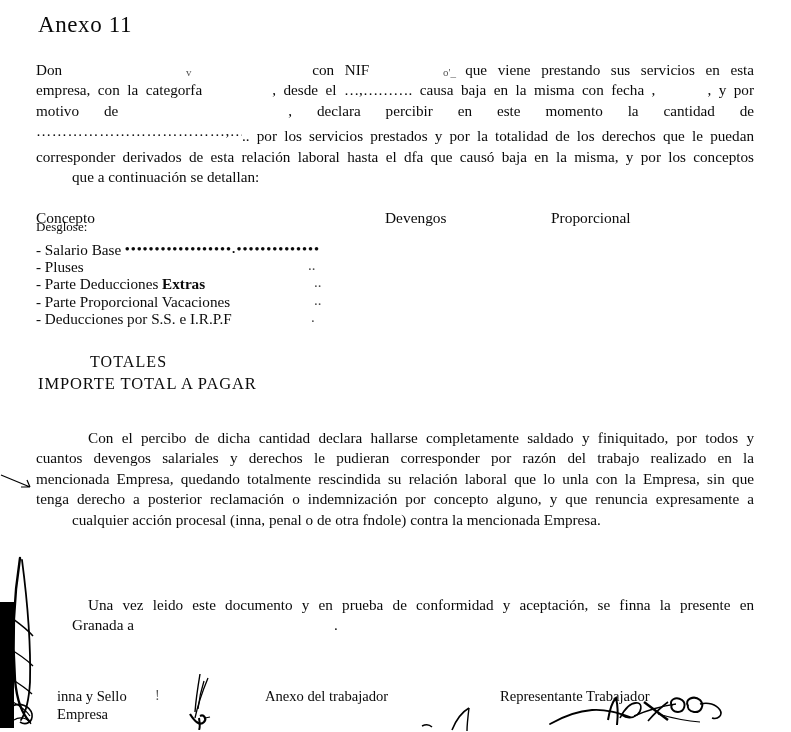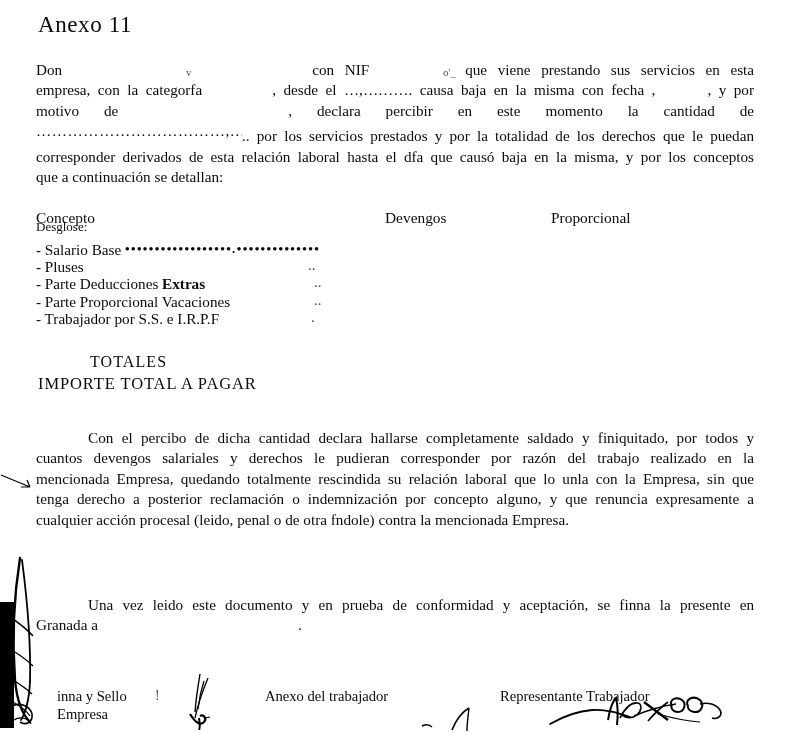--- a/index.html
+++ b/index.html
@@ -37,21 +37,21 @@
   }
   .para.noindent { text-indent: 0; }
 
   
   .jline {
     display: block;
     text-align: justify;
     text-align-last: justify;
     white-space: nowrap;
   }
-  .jline.last { text-align-last: left; }
+  .jline.last { text-align-last: left; margin-left: 36px; }
 
   
   .blank {
     display: inline-block;
     vertical-align: baseline;
   }
   .leader-thin {
     display: inline-block;
     overflow: hidden;
     white-space: nowrap;
@@ -184,34 +184,34 @@
       <span class="item-label">- Parte Deducciones </span><b>Extras</b>
       <span class="item-mark" style="left:278px; top:-1px;">..</span>
     </div>
 
     <div class="item-row">
       <span class="item-label">- Parte Proporcional Vacaciones</span>
       <span class="item-mark" style="left:278px; top:-1px;">..</span>
     </div>
 
     <div class="item-row">
-      <span class="item-label">- Trabajador por S.S. e I.R.P.F</span>
+      <span class="item-label">- Deducciones por S.S. e I.R.P.F</span>
       <span class="item-mark" style="left:275px; top:-1px;">.</span>
     </div>
   </div>
 
   <div class="totales">TOTALES</div>
   <div class="importe-total">IMPORTE TOTAL A PAGAR</div>
 
   <div class="para" style="left:36px; top:428px; width:718px;">
     <span class="jline" style="text-indent:52px;">Con el percibo de dicha cantidad declara hallarse completamente saldado y finiquitado, por todos y</span>
     <span class="jline">cuantos devengos salariales y derechos le pudieran corresponder por razón del trabajo realizado en la</span>
     <span class="jline">mencionada Empresa, quedando totalmente rescindida su relación laboral que lo unla con la Empresa, sin que</span>
     <span class="jline">tenga derecho a posterior reclamación o indemnización por concepto alguno, y que renuncia expresamente a</span>
-    <span class="jline last">cualquier acción procesal (leido, penal o de otra fndole) contra la mencionada Empresa.</span>
+    <span class="jline last">cualquier acción procesal (inna, penal o de otra fndole) contra la mencionada Empresa.</span>
   </div>
 
 
   <div class="para" style="left:36px; top:595px; width:718px;">
     <span class="jline" style="text-indent:52px;">Una vez leido este documento y en prueba de conformidad y aceptación, se finna la presente en</span>
     <span class="jline last"><span>Granada a</span><span class="blank" style="width:200px;"></span><span>.</span></span>
   </div>
 
   <div class="sig empresa">
     <span>inna y Sello</span><br>

